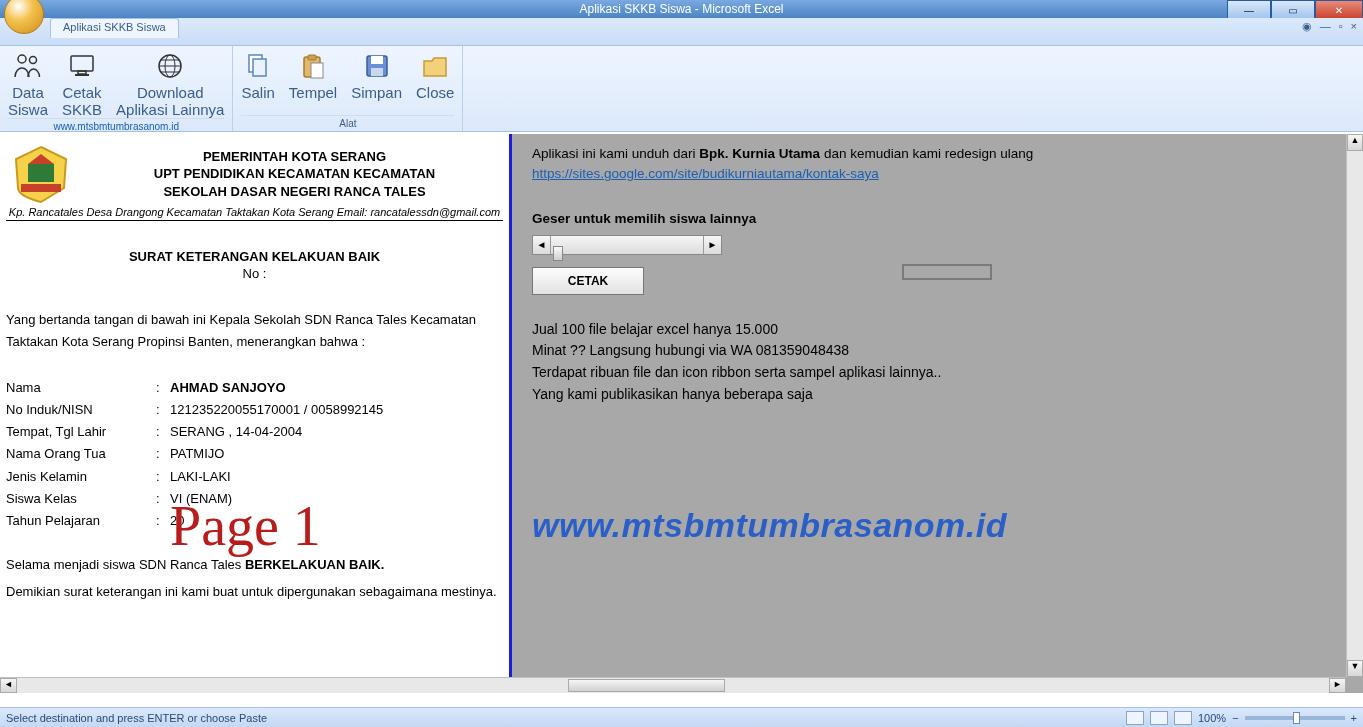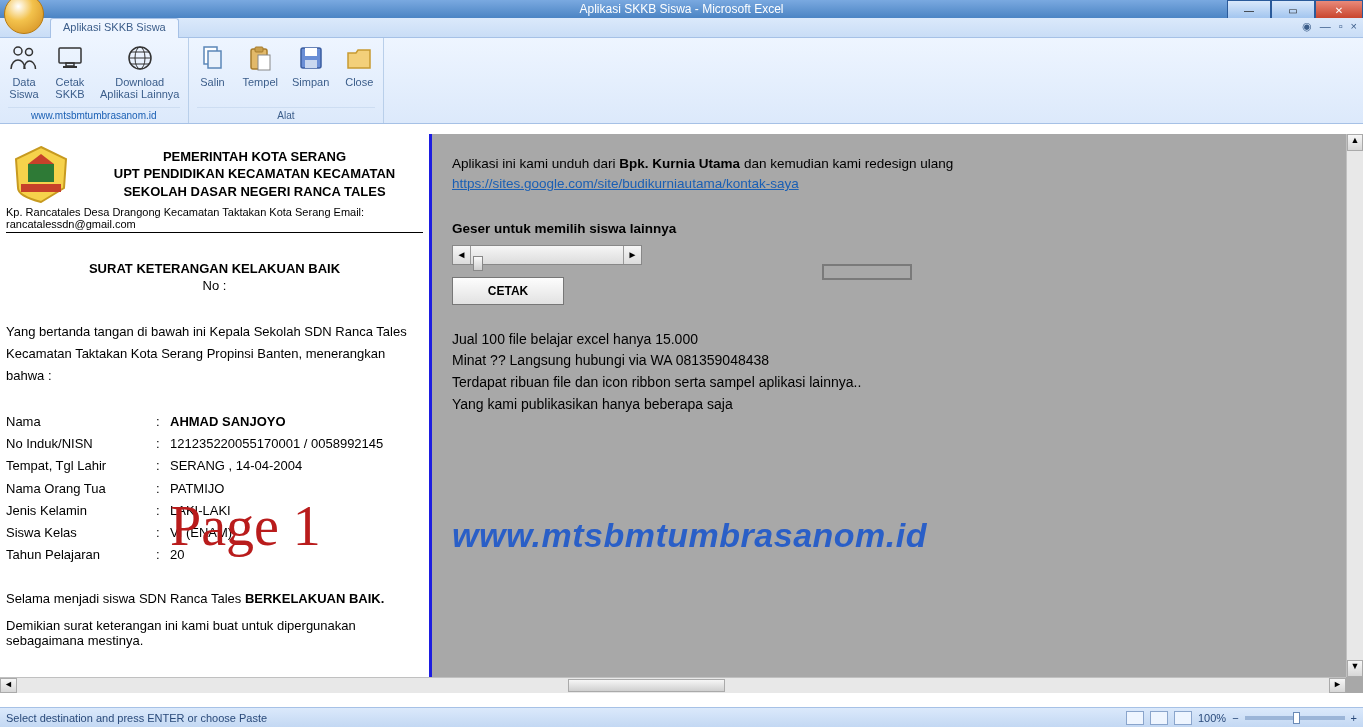--- a/index.html
+++ b/index.html
@@ -6,46 +6,46 @@
 body { width: 1363px; height: 727px; background: #fff; overflow: hidden; position: relative; }
 
 
 .titlebar { height: 18px; background: linear-gradient(#7aa9e0,#4b84c4); display: flex; align-items: center; position: relative; }
 .titlebar .title { color: #fff; font-size: 12px; position: absolute; left: 50%; transform: translateX(-50%); }
 .winbtns { position: absolute; right: 0; top: 0; display: flex; }
 .winbtn { width: 44px; height: 20px; border: 1px solid #2a5a9a; background: linear-gradient(#d9e8fb,#9fc3ee); display: flex; align-items: center; justify-content: center; font-size: 10px; color: #222; }
 .winbtn.close { background: linear-gradient(#e98a7a,#c7412a); color: #fff; width: 48px; }
 
 
-.tabrow { height: 20px; background: linear-gradient(#dbe9fb,#c9ddf6); position: relative; border-bottom: 1px solid #a6c1e6; }
+.tabrow { height: 28px; background: linear-gradient(#dbe9fb,#c9ddf6); position: relative; border-bottom: 1px solid #a6c1e6; }
 .officebtn { position: absolute; left: 4px; top: -24px; width: 40px; height: 40px; border-radius: 50%; background: radial-gradient(circle at 35% 30%, #fff, #f3c24c 40%, #d08a1e); border: 1px solid #b77a10; z-index: 5; }
 .tab { position: absolute; left: 50px; top: 0; height: 20px; padding: 2px 12px; background: #eef5ff; border: 1px solid #a6c1e6; border-bottom: none; border-radius: 3px 3px 0 0; font-size: 11px; color: #3b5d8a; }
 .help-area { position: absolute; right: 6px; top: 2px; display: flex; gap: 8px; }
 .help-area span { font-size: 11px; color: #3b5d8a; cursor: pointer; }
 
 
 .ribbon { height: 86px; background: linear-gradient(#eef5ff,#dce9fb); border-bottom: 1px solid #a6c1e6; display: flex; }
 .group { border-right: 1px solid #b9cfea; padding: 4px 8px 0; display: flex; flex-direction: column; }
 .groupitems { display: flex; gap: 14px; flex: 1; }
-.rbtn { display: flex; flex-direction: column; align-items: center; justify-content: flex-start; font-size: 11px; color: #3b5d8a; cursor: pointer; text-align: center; }
+.rbtn { display: flex; flex-direction: column; align-items: center; justify-content: flex-start; font-size: 15px; color: #3b5d8a; cursor: pointer; text-align: center; }
 .rbtn .ico { width: 32px; height: 32px; margin-bottom: 2px; display: flex; align-items: center; justify-content: center; }
 .grouplabel { text-align: center; font-size: 10px; color: #3b5d8a; padding: 2px 0; border-top: 1px solid #cdddf2; }
 .grouplabel a { color: #1a5fb4; text-decoration: none; }
 
 
 .workarea { position: absolute; top: 134px; left: 0; right: 0; bottom: 34px; display: flex; background: #a8a8a8; }
-.leftpane { width: 432px; background: #fff; border-right: 3px solid #1d1de0; overflow: hidden; position: relative; }
-.rightpane { flex: 1; background: #a8a8a8; padding: 20px 20px; position: relative; }
+.leftpane { width: 512px; background: #fff; border-right: 3px solid #1d1de0; overflow: hidden; position: relative; }
+.rightpane { flex: 1; background: #a8a8a8; padding: 10px 20px; position: relative; }
 
 
 .doc { padding: 10px 6px; font-size: 13px; color: #000; }
 .header { display: flex; align-items: center; gap: 10px; }
 .logo { width: 70px; height: 60px; }
 .hdrtxt { flex: 1; text-align: center; font-weight: bold; line-height: 1.35; }
-.addr { font-size: 11px; text-align: left; border-bottom: 1px solid #000; padding: 2px 0; }
+.addr { font-size: 11px; text-align: center; border-bottom: 1px solid #000; padding: 2px 0; font-style: italic; }
 .subtitle { text-align: center; font-weight: bold; margin-top: 28px; }
 .no { text-align: center; margin-top: 2px; }
 .para { margin-top: 28px; line-height: 1.7; }
 .fields { margin-top: 24px; }
 .row { display: flex; line-height: 1.7; }
 .row .lbl { width: 150px; }
 .row .sep { width: 14px; }
 .row .val { flex: 1; }
 .watermark { position: absolute; left: 170px; top: 360px; font-size: 56px; color: #b91c1c; font-family: Georgia, serif; pointer-events: none; }
 

